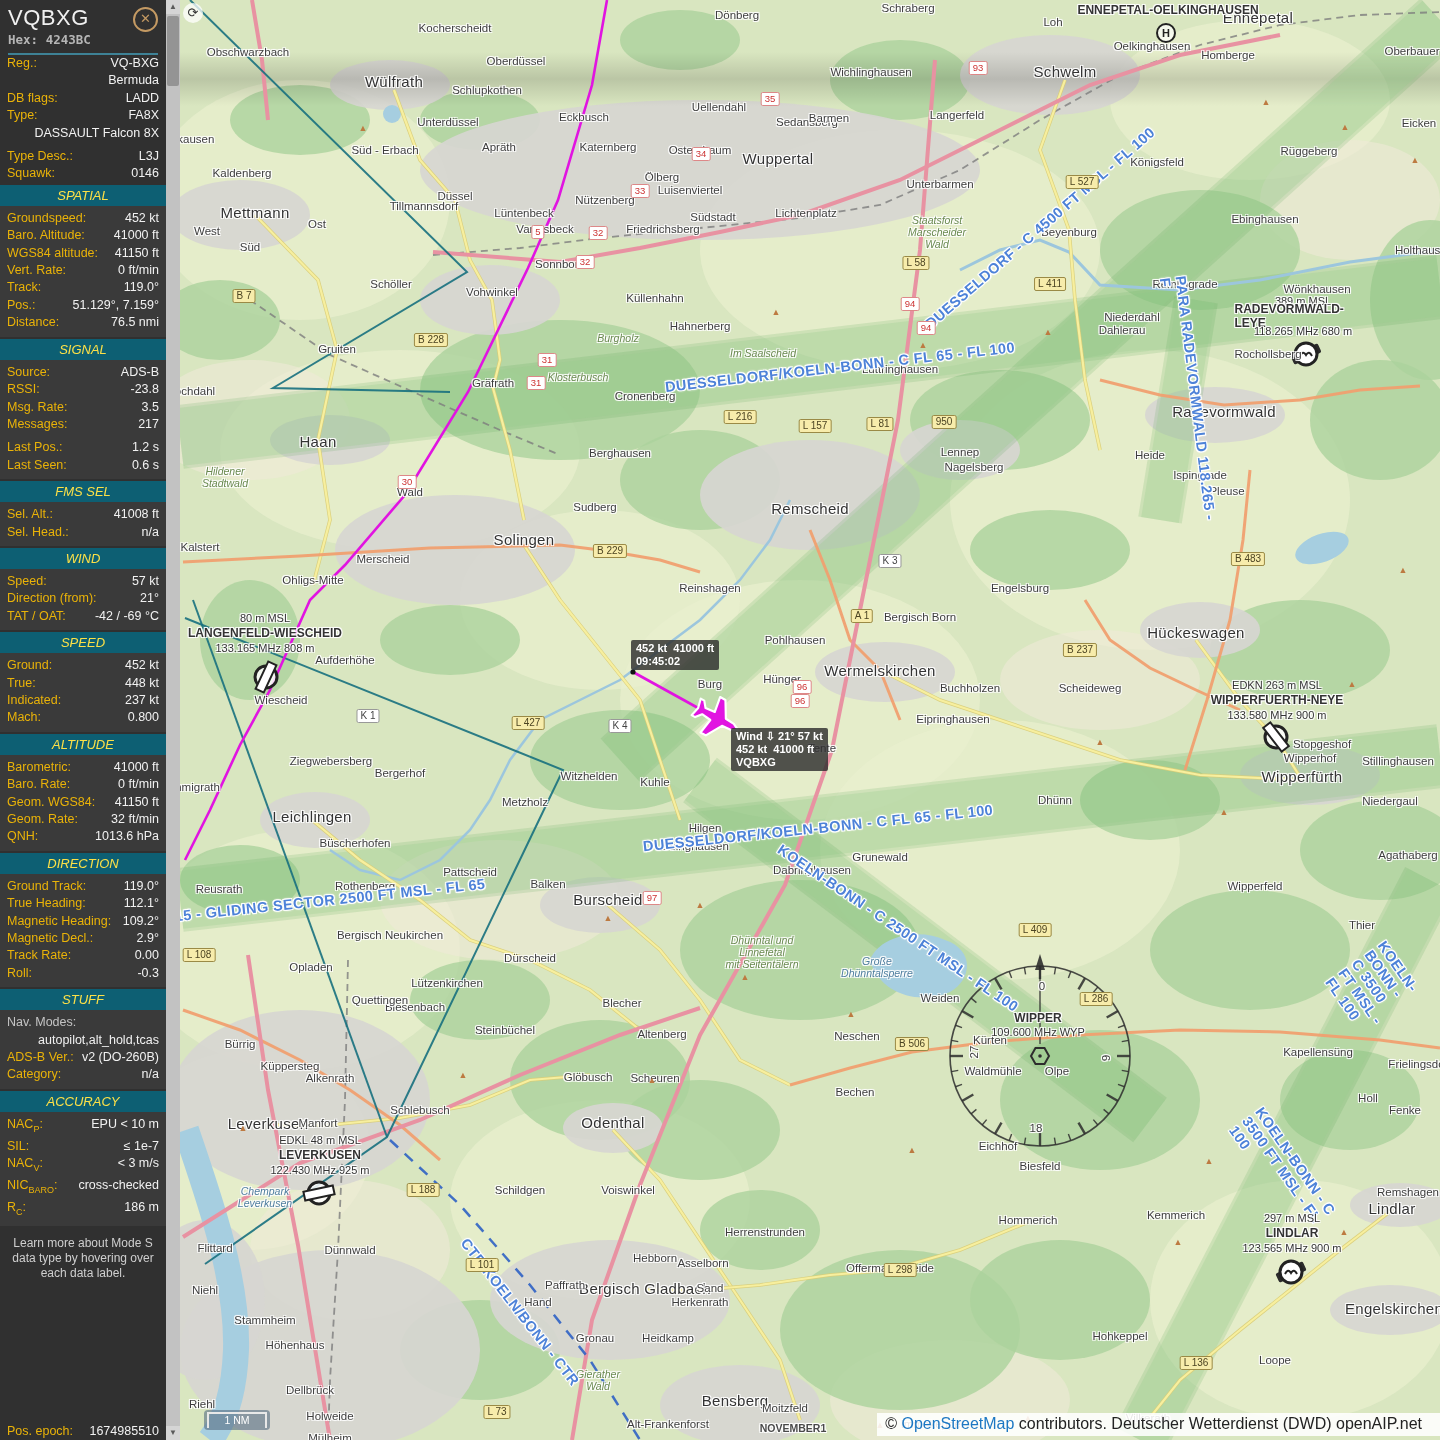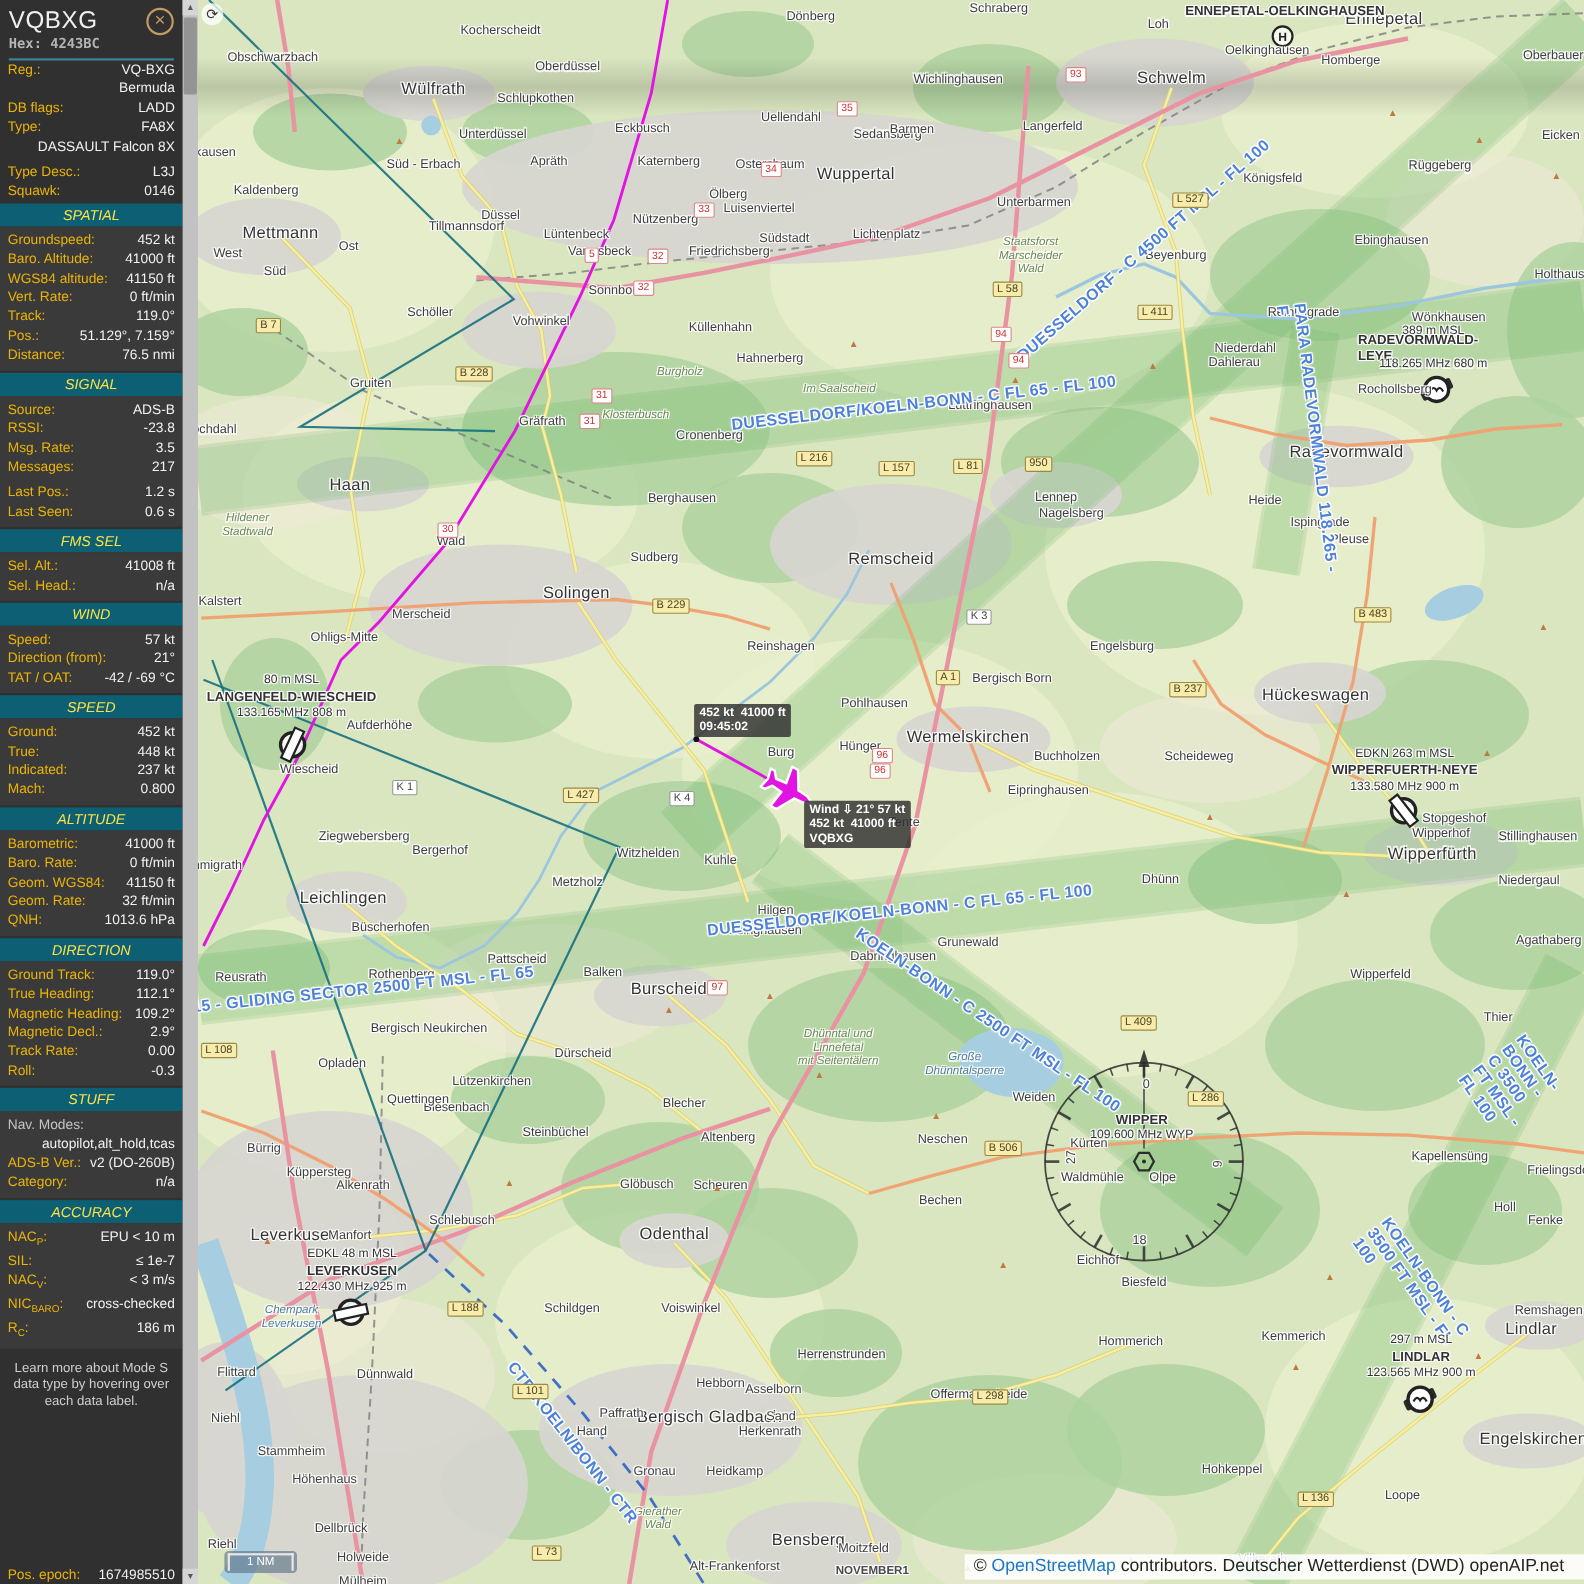--- a/index.html
+++ b/index.html
@@ -761,21 +761,21 @@
         <div class="maplabel l-ap" style="left: 988px; top: 10px;">ENNEPETAL-OELKINGHAUSEN</div>
         <div class="maplabel l-ap" style="left: 858px; top: 1018px;">WIPPER</div>
         <div class="maplabel l-apl" style="left: 858px; top: 1032px;">109.600 MHz WYP</div>
         <div class="maplabel l-md" style="left: 862px; top: 986px;">0</div>
         <div class="maplabel l-md" style="left: 856px; top: 1128px;">18</div>
         <div class="maplabel l-md" style="left: 794px; top: 1052px; transform: translate(-50%, -50%) rotate(-90deg);">27</div>
         <div class="maplabel l-md" style="left: 926px; top: 1058px; transform: translate(-50%, -50%) rotate(90deg);">6</div>
         <div class="badge b-y" style="left: 64px; top: 296px;">B 7</div>
         <div class="badge b-y" style="left: 251px; top: 340px;">B 228</div>
         <div class="badge b-y" style="left: 430px; top: 551px;">B 229</div>
-        <div class="badge b-y" style="left: 900px; top: 627px;">B 237</div>
+        <div class="badge b-y" style="left: 900px; top: 650px;">B 237</div>
         <div class="badge b-y" style="left: 1068px; top: 559px;">B 483</div>
         <div class="badge b-y" style="left: 732px; top: 1044px;">B 506</div>
         <div class="badge b-y" style="left: 902px; top: 182px;">L 527</div>
         <div class="badge b-y" style="left: 736px; top: 263px;">L 58</div>
         <div class="badge b-y" style="left: 870px; top: 284px;">L 411</div>
         <div class="badge b-y" style="left: 560px; top: 417px;">L 216</div>
         <div class="badge b-y" style="left: 635px; top: 426px;">L 157</div>
         <div class="badge b-y" style="left: 700px; top: 424px;">L 81</div>
         <div class="badge b-y" style="left: 348px; top: 723px;">L 427</div>
         <div class="badge b-y" style="left: 855px; top: 930px;">L 409</div>

